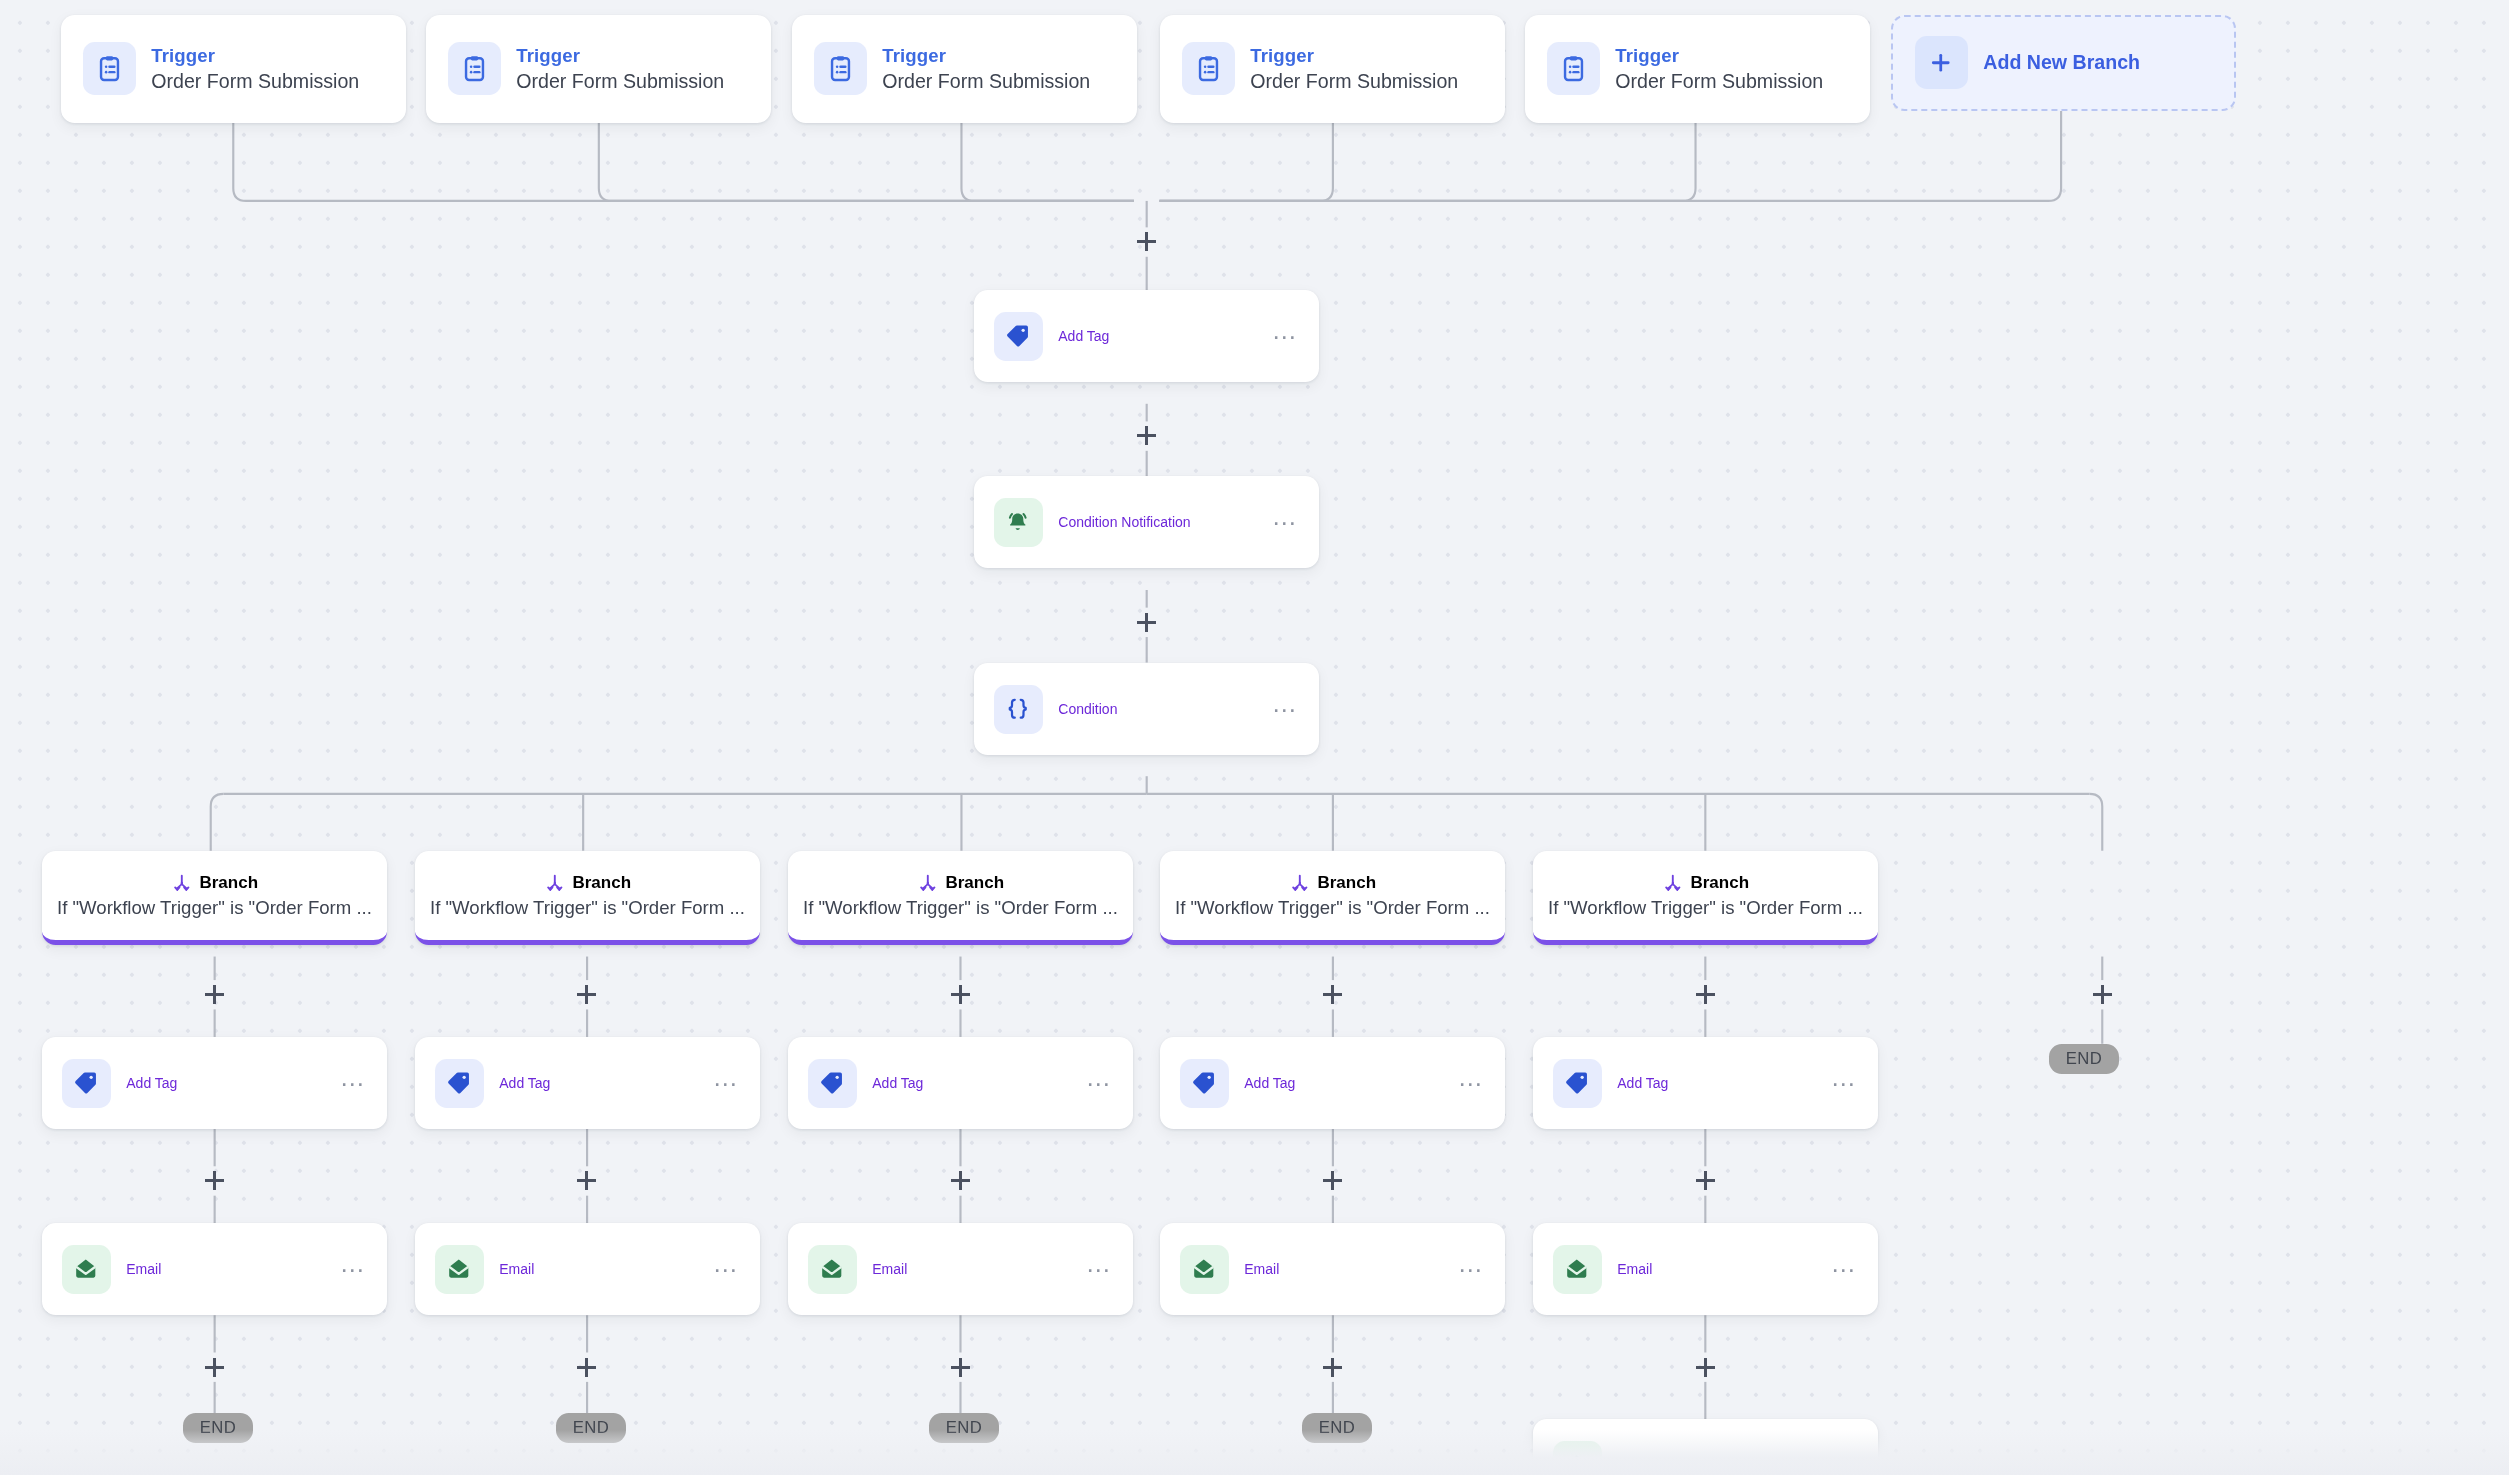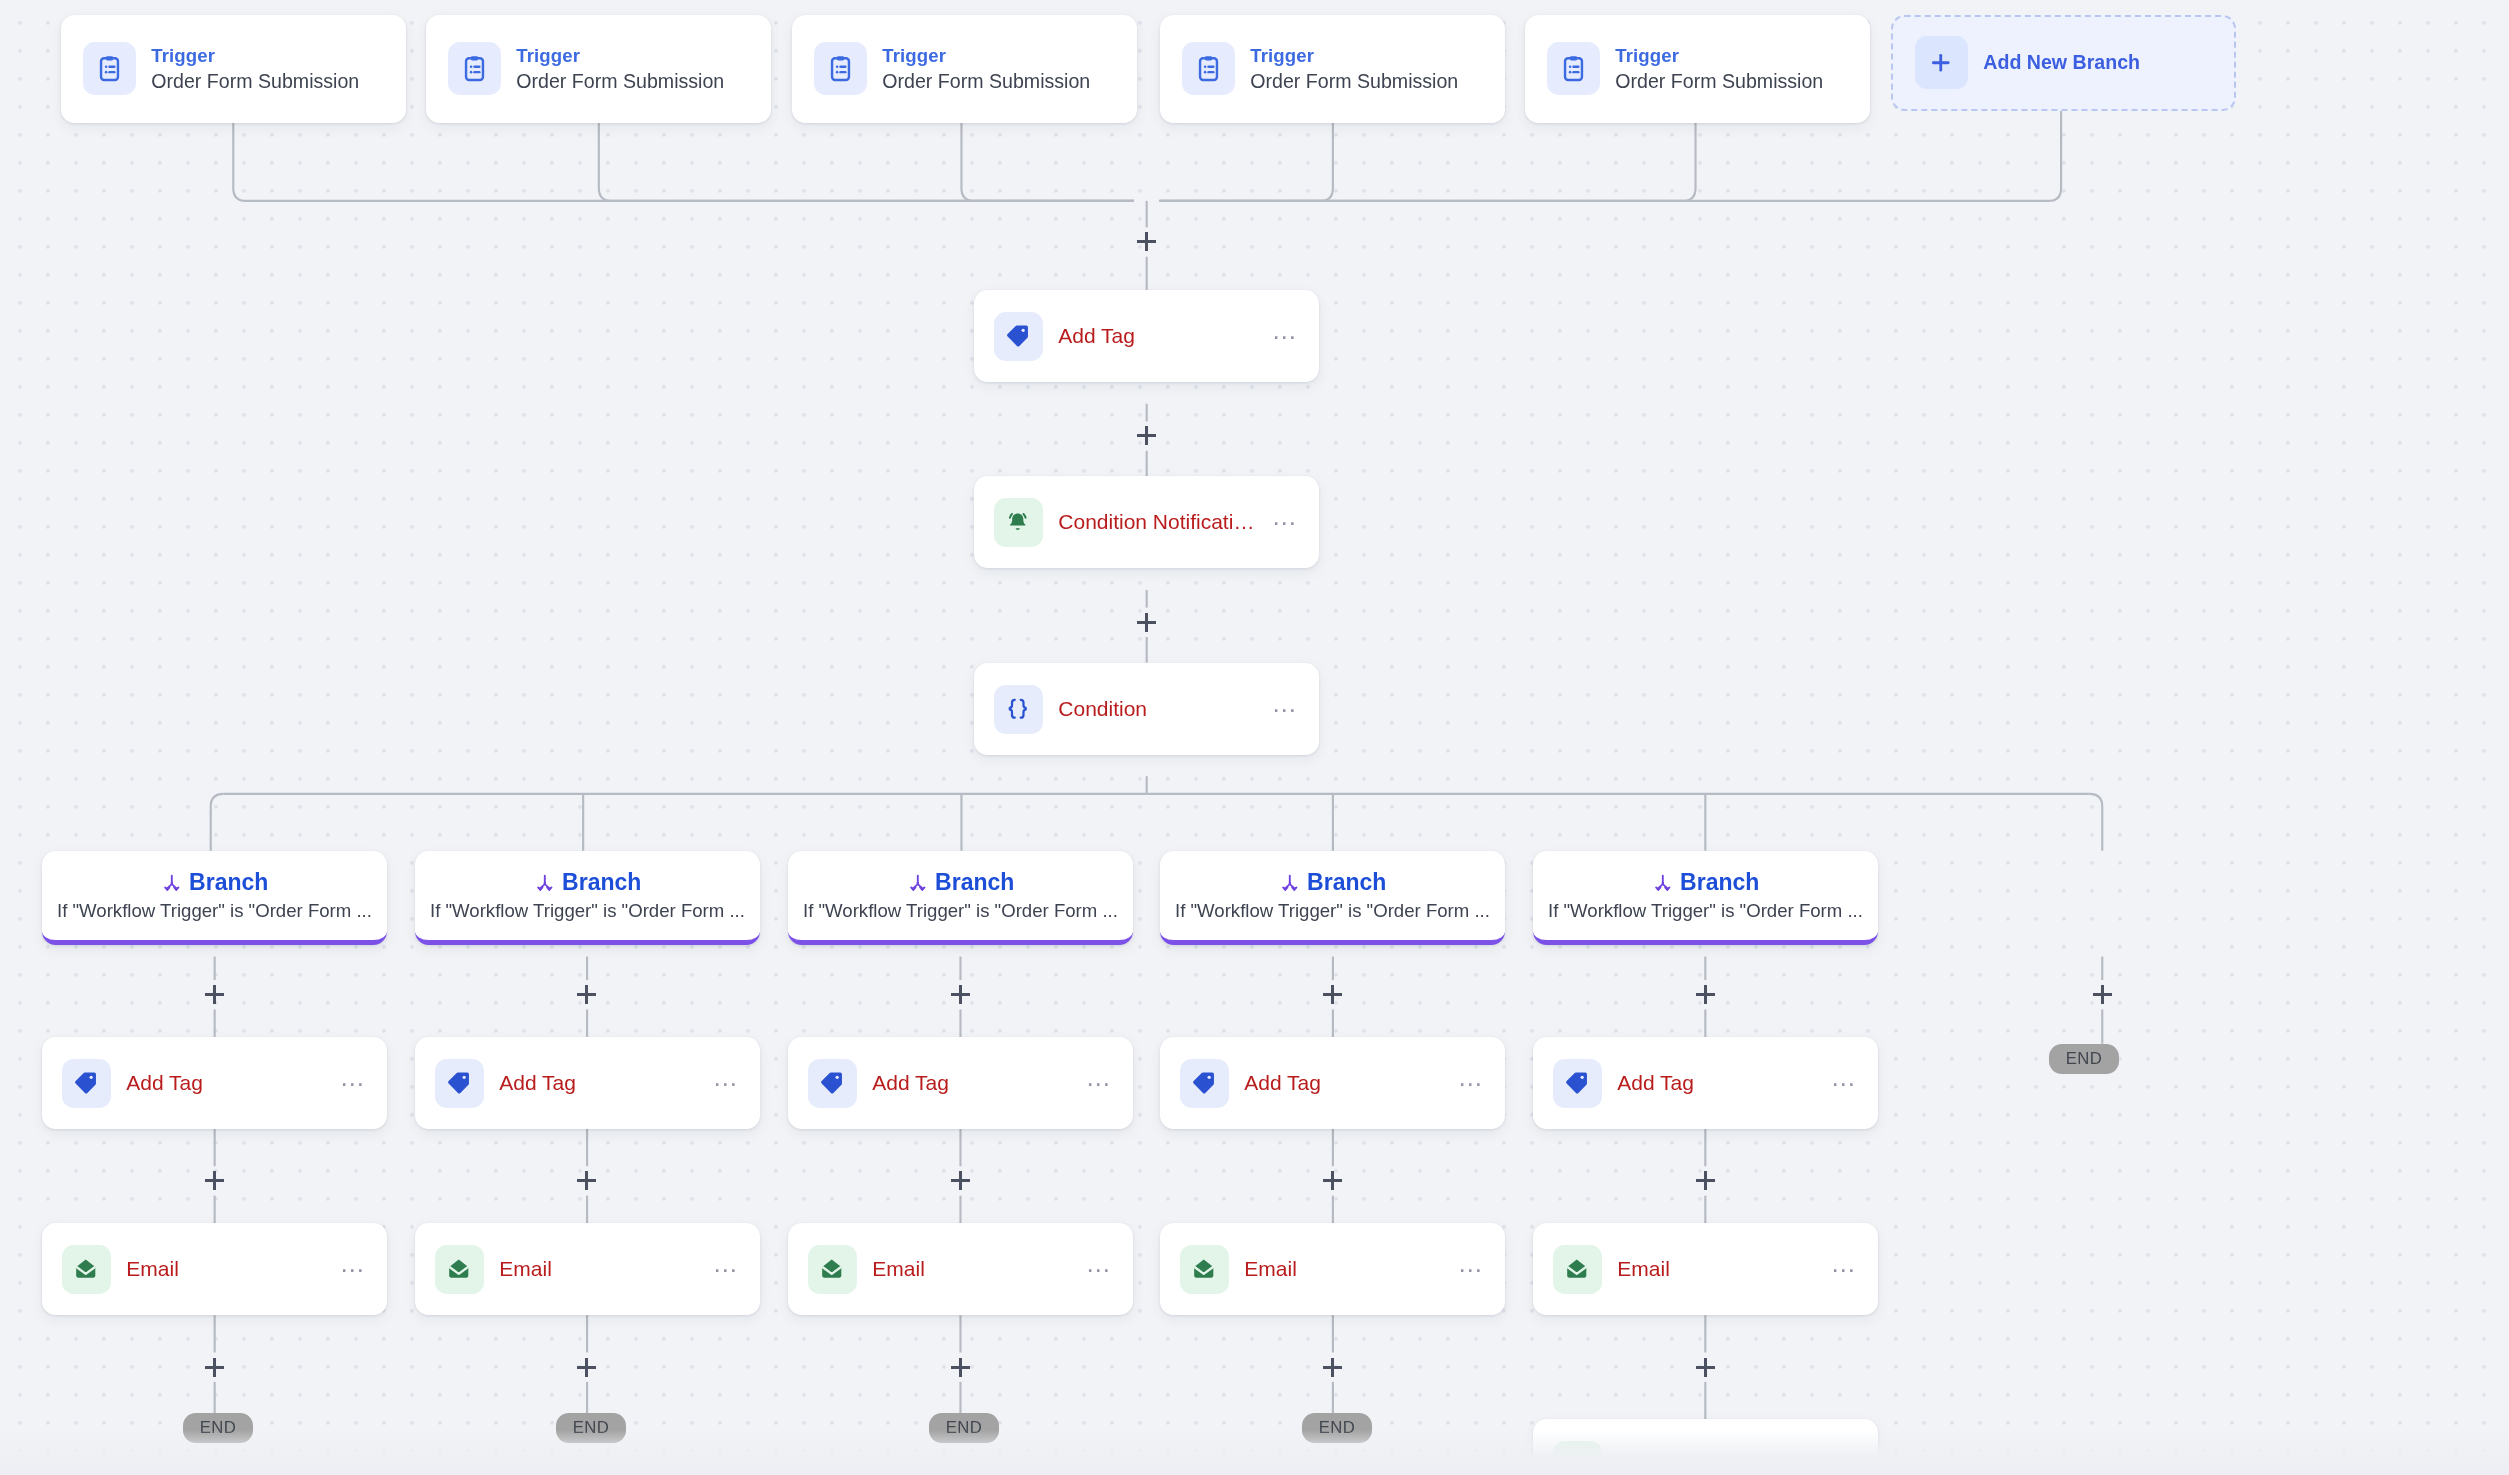--- a/index.html
+++ b/index.html
@@ -101,21 +101,21 @@
   }
   .act-ico {
     width: 49px; height: 49px;
     border-radius: 11.8px;
     display: flex; align-items: center; justify-content: center;
     flex: 0 0 auto;
   }
   .act-ico.blue  { background: #e7ecfd; }
   .act-ico.green { background: #e3f5e9; }
   .act-label {
-    font-size: 21px; color: #b91c1c; flex: 1 1 auto;
+    font-size: 14px; color: #6d28d9; flex: 1 1 auto;
     white-space: nowrap; overflow: hidden; text-overflow: ellipsis;
   }
   .dots {
     font-size: 25.5px; line-height: 11.8px; color: #8e94a1;
     letter-spacing: 2.5px; padding-bottom: 9.8px;
     cursor: pointer; flex: 0 0 auto;
   }
 
   
   .branch-card {
@@ -130,21 +130,21 @@
     flex-direction: column;
     align-items: center;
     justify-content: center;
     gap: 3.9px;
     overflow: hidden;
   }
   .branch-head {
     display: flex; align-items: center; gap: 6.9px;
   }
   .branch-title {
-    font-size: 23px; font-weight: 700; color: #1d4ed8;
+    font-size: 17px; font-weight: 700; color: #000000;
   }
   .branch-cond {
     font-size: 18.6px; color: #3d4350;
     width: 323px;
     text-align: center;
     white-space: nowrap;
     overflow: hidden;
     text-overflow: ellipsis;
   }
 

